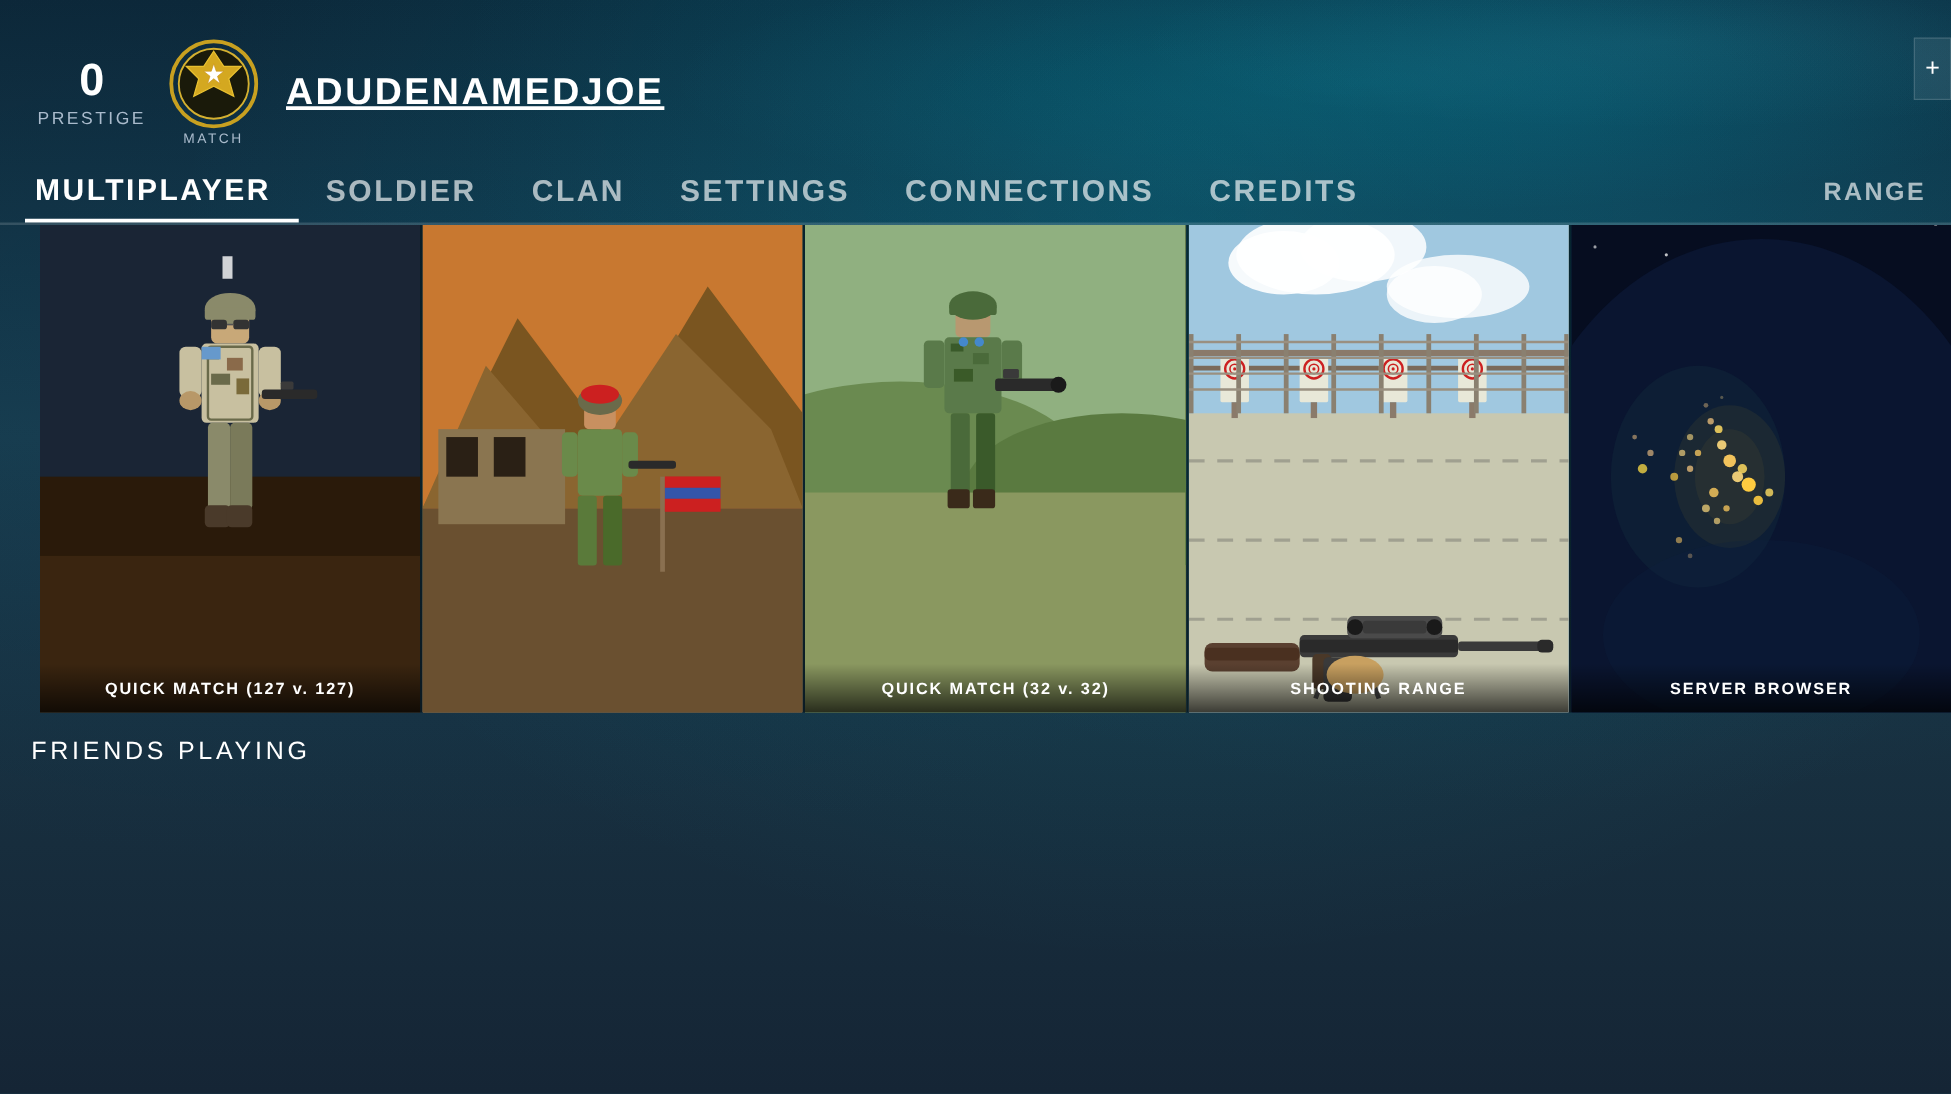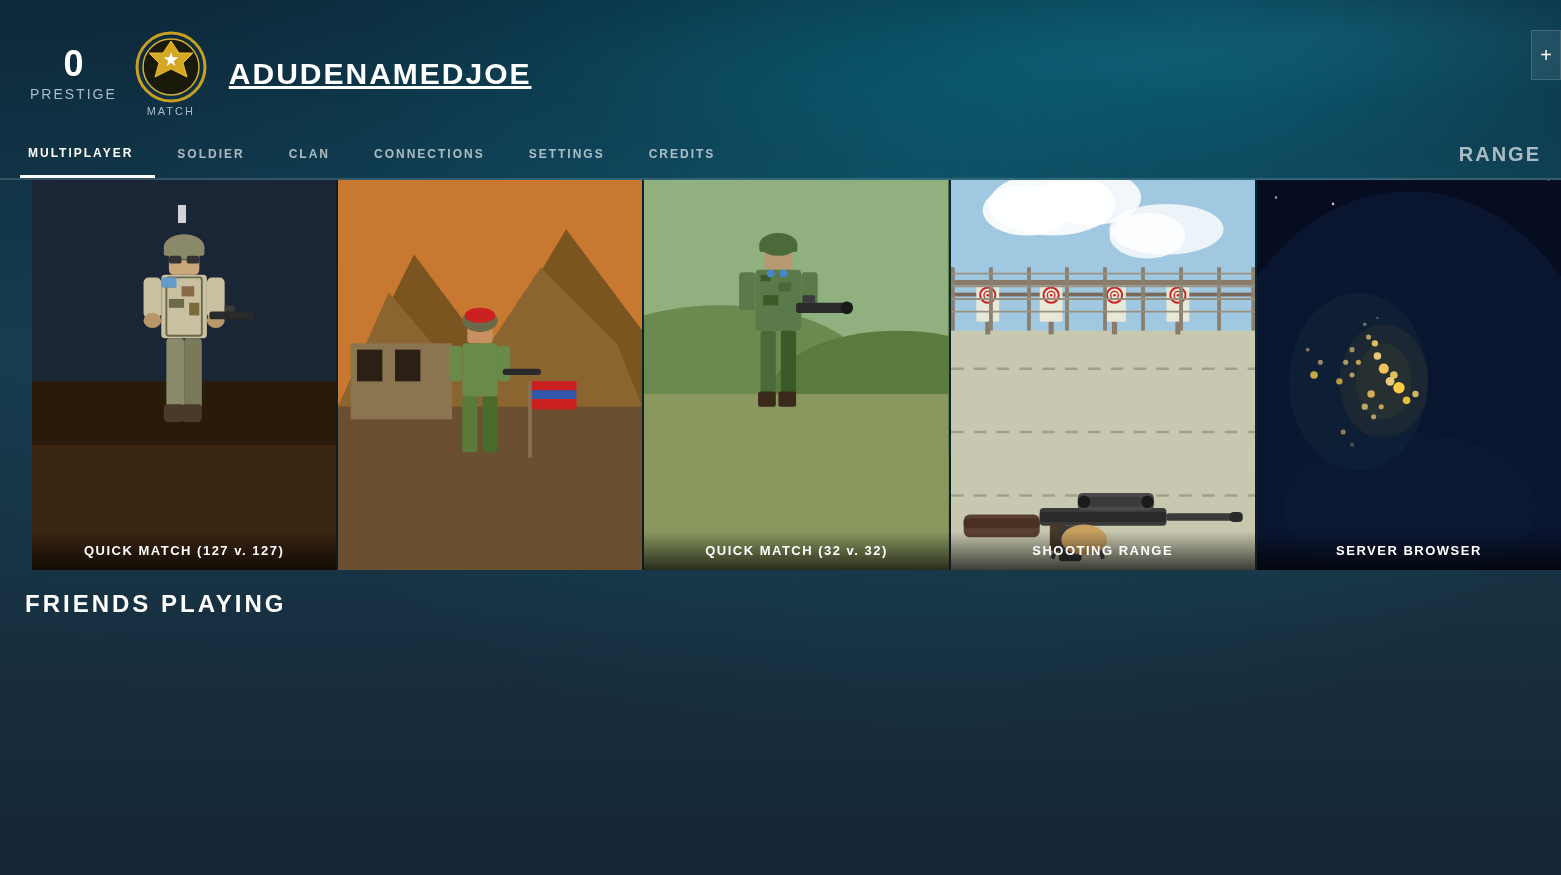--- a/index.html
+++ b/index.html
@@ -130,21 +130,21 @@
     
     .nav {
       display: flex;
       align-items: center;
       padding: 0 20px;
       border-bottom: 2px solid rgba(255,255,255,0.15);
       height: 50px;
     }
 
     .nav-item {
-      font-size: 12px;
+      font-size: 24px;
       font-weight: bold;
       color: rgba(255,255,255,0.65);
       letter-spacing: 2px;
       padding: 0 22px;
       cursor: pointer;
       height: 100%;
       display: flex;
       align-items: center;
       text-transform: uppercase;
       transition: color 0.2s;
@@ -231,22 +231,22 @@
       letter-spacing: 1.5px;
       text-align: center;
     }
 
     
     .friends-section {
       padding: 20px 25px;
     }
 
     .friends-title {
-      font-size: 24px;
-      font-weight: bold;
+      font-size: 20px;
+      font-weight: normal;
       color: #ffffff;
       letter-spacing: 3px;
       text-transform: uppercase;
     }
 
     
     .cursor {
       position: absolute;
       width: 8px;
       height: 18px;
@@ -286,22 +286,22 @@
       <span class="rank-label">MATCH</span>
     </div>
 
     <div class="username">ADUDENAMEDJOE</div>
   </div>
 
   <nav class="nav">
     <div class="nav-item active">MULTIPLAYER</div>
     <div class="nav-item">SOLDIER</div>
     <div class="nav-item">CLAN</div>
+    <div class="nav-item">SETTINGS</div>
     <div class="nav-item">CONNECTIONS</div>
-    <div class="nav-item">SETTINGS</div>
     <div class="nav-item">CREDITS</div>
     <div class="nav-exit">RANGE</div>
   </nav>
 
   <div class="cards-container">
 
     <div class="game-card card-1">
       <div class="card-img-placeholder">
         
         <svg width="100%" height="100%" viewBox="0 0 240 390" xmlns="http://www.w3.org/2000/svg" preserveAspectRatio="xMidYMid slice">

